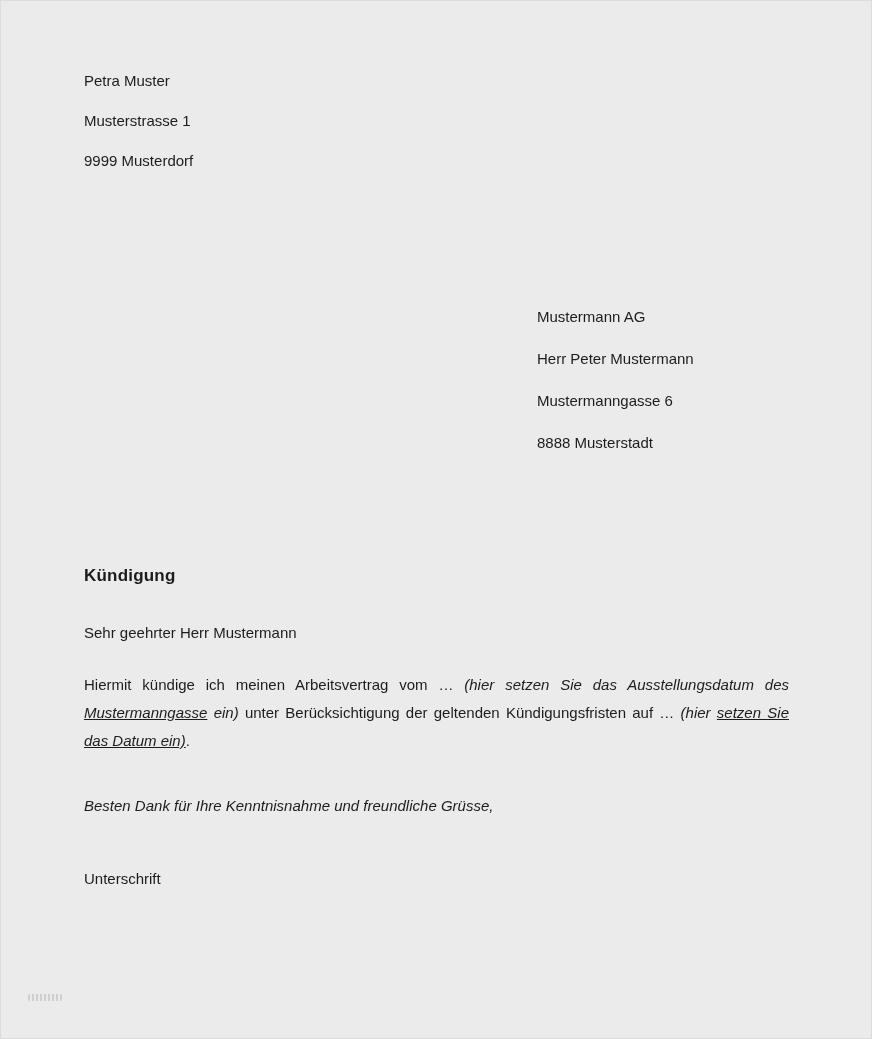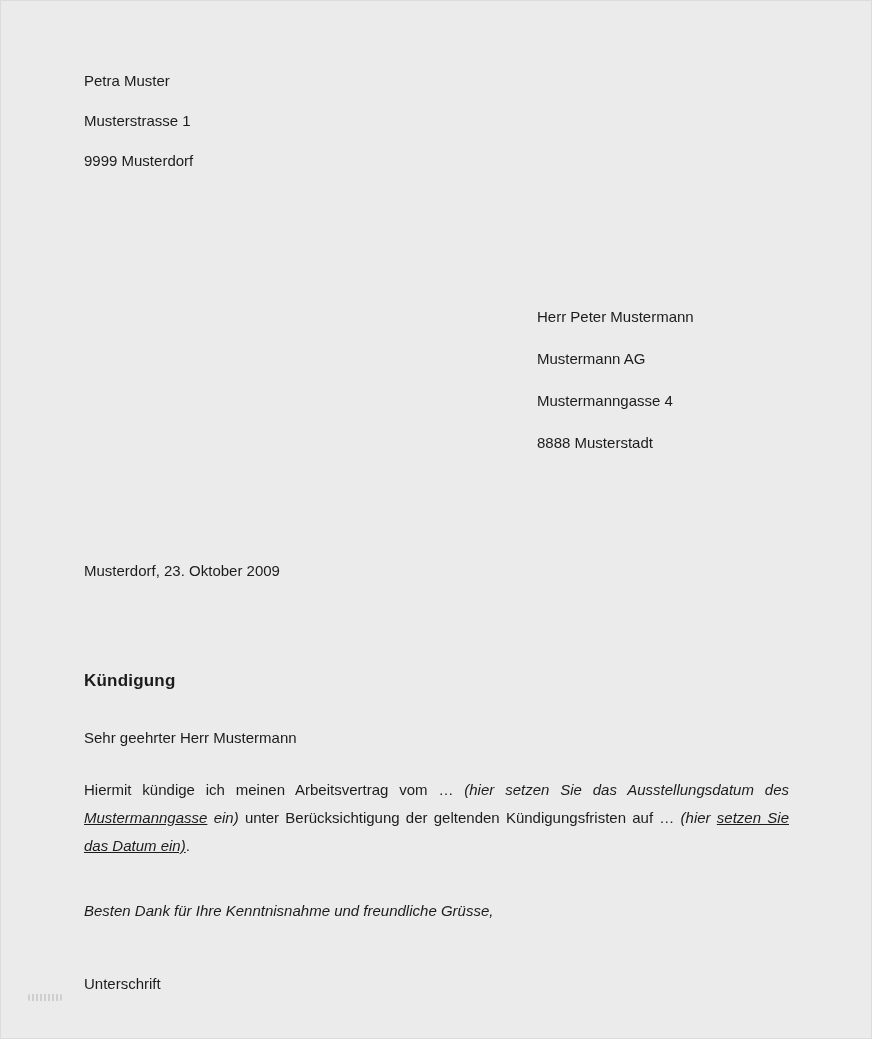--- a/index.html
+++ b/index.html
@@ -78,27 +78,26 @@
 
 <div class="page">
 
   <div class="addr-block">
     <span class="addr-line">Petra Muster</span>
     <span class="addr-line">Musterstrasse 1</span>
     <span class="addr-line">9999 Musterdorf</span>
   </div>
 
   <div class="addr-block recipient-block">
+    <span class="addr-line">Mustermann AG</span>
     <span class="addr-line">Herr Peter Mustermann</span>
-    <span class="addr-line">Mustermann AG</span>
-    <span class="addr-line">Mustermanngasse 4</span>
+    <span class="addr-line">Mustermanngasse 6</span>
     <span class="addr-line">8888 Musterstadt</span>
   </div>
 
-  <div class="date-line">Musterdorf, 23. Oktober 2009</div>
 
   <div class="subject">Kündigung</div>
 
   <div class="salutation">Sehr geehrter Herr Mustermann</div>
 
   <p class="body-par"><span>Hiermit kündige ich meinen Arbeitsvertrag vom … </span><span class="it">(hier setzen Sie das Ausstellungsdatum des </span><span class="it-u">Mustermanngasse</span><span class="it"> ein)</span><span> unter Berücksichtigung der geltenden Kündigungsfristen auf … </span><span class="it">(hier </span><span class="it-u">setzen Sie das Datum ein)</span><span>.</span></p>
 
   <div class="closing">Besten Dank für Ihre Kenntnisnahme und freundliche Grüsse,</div>
 
   <div class="signature">Unterschrift</div>

